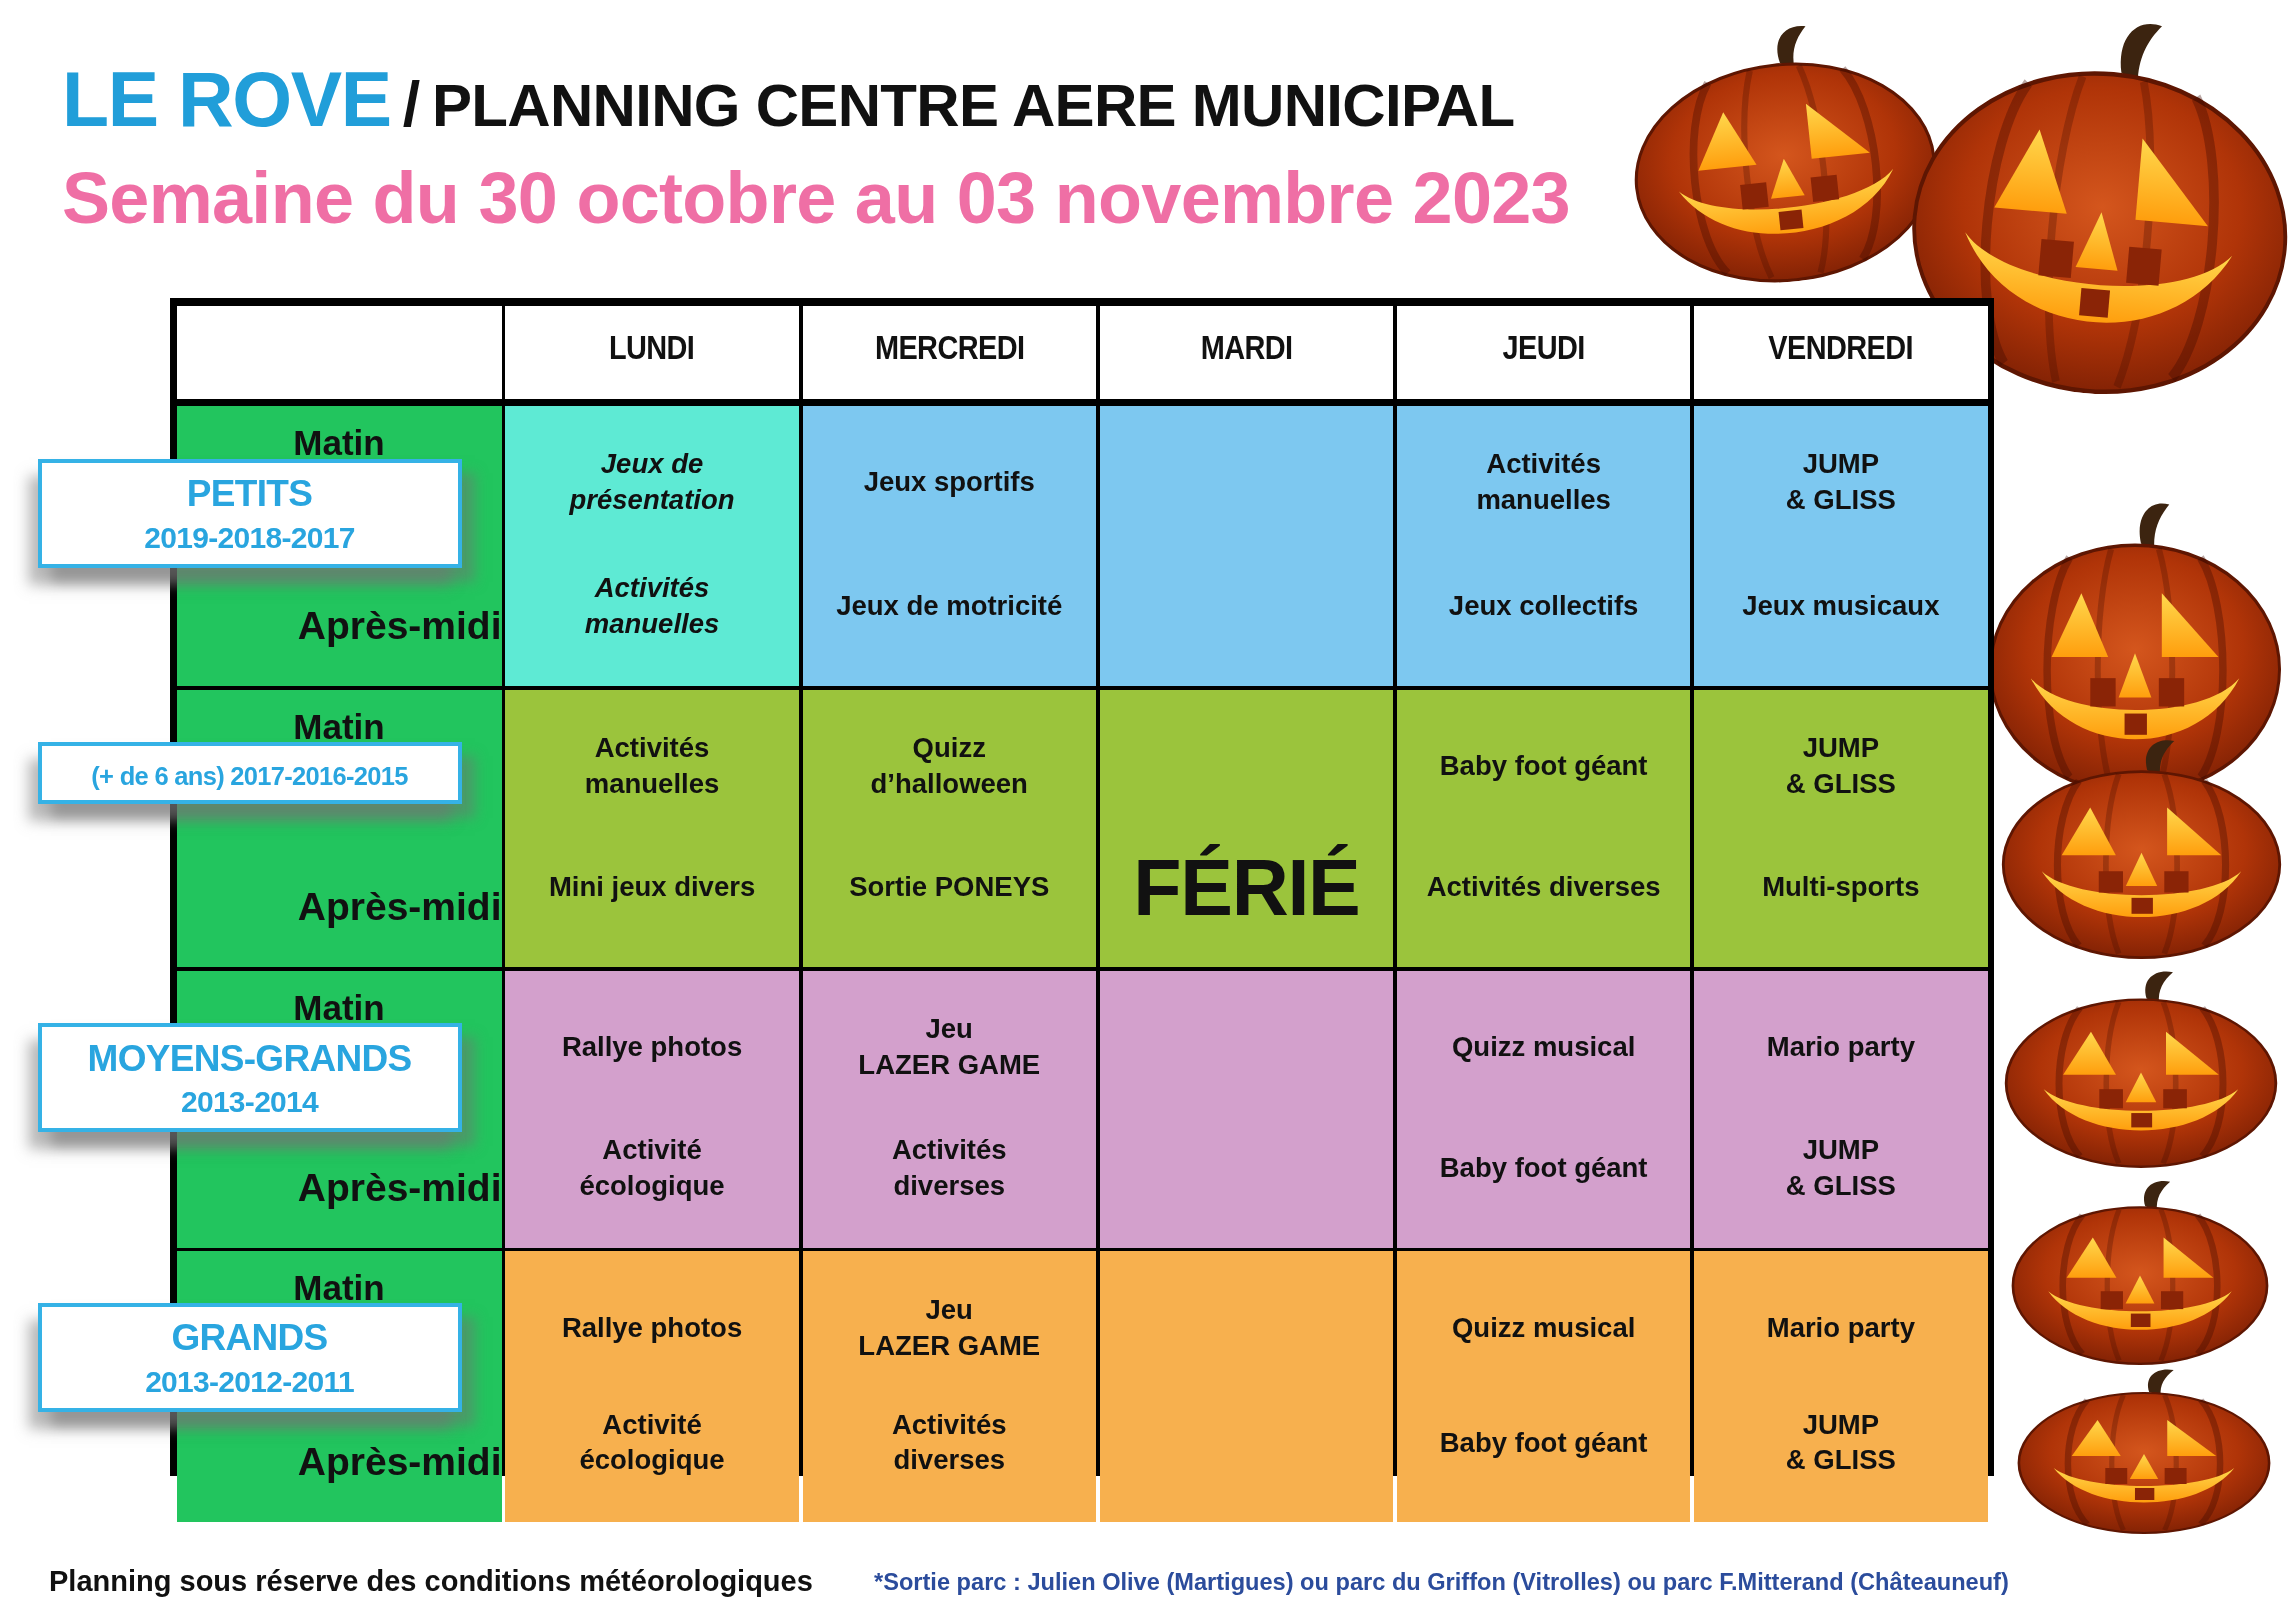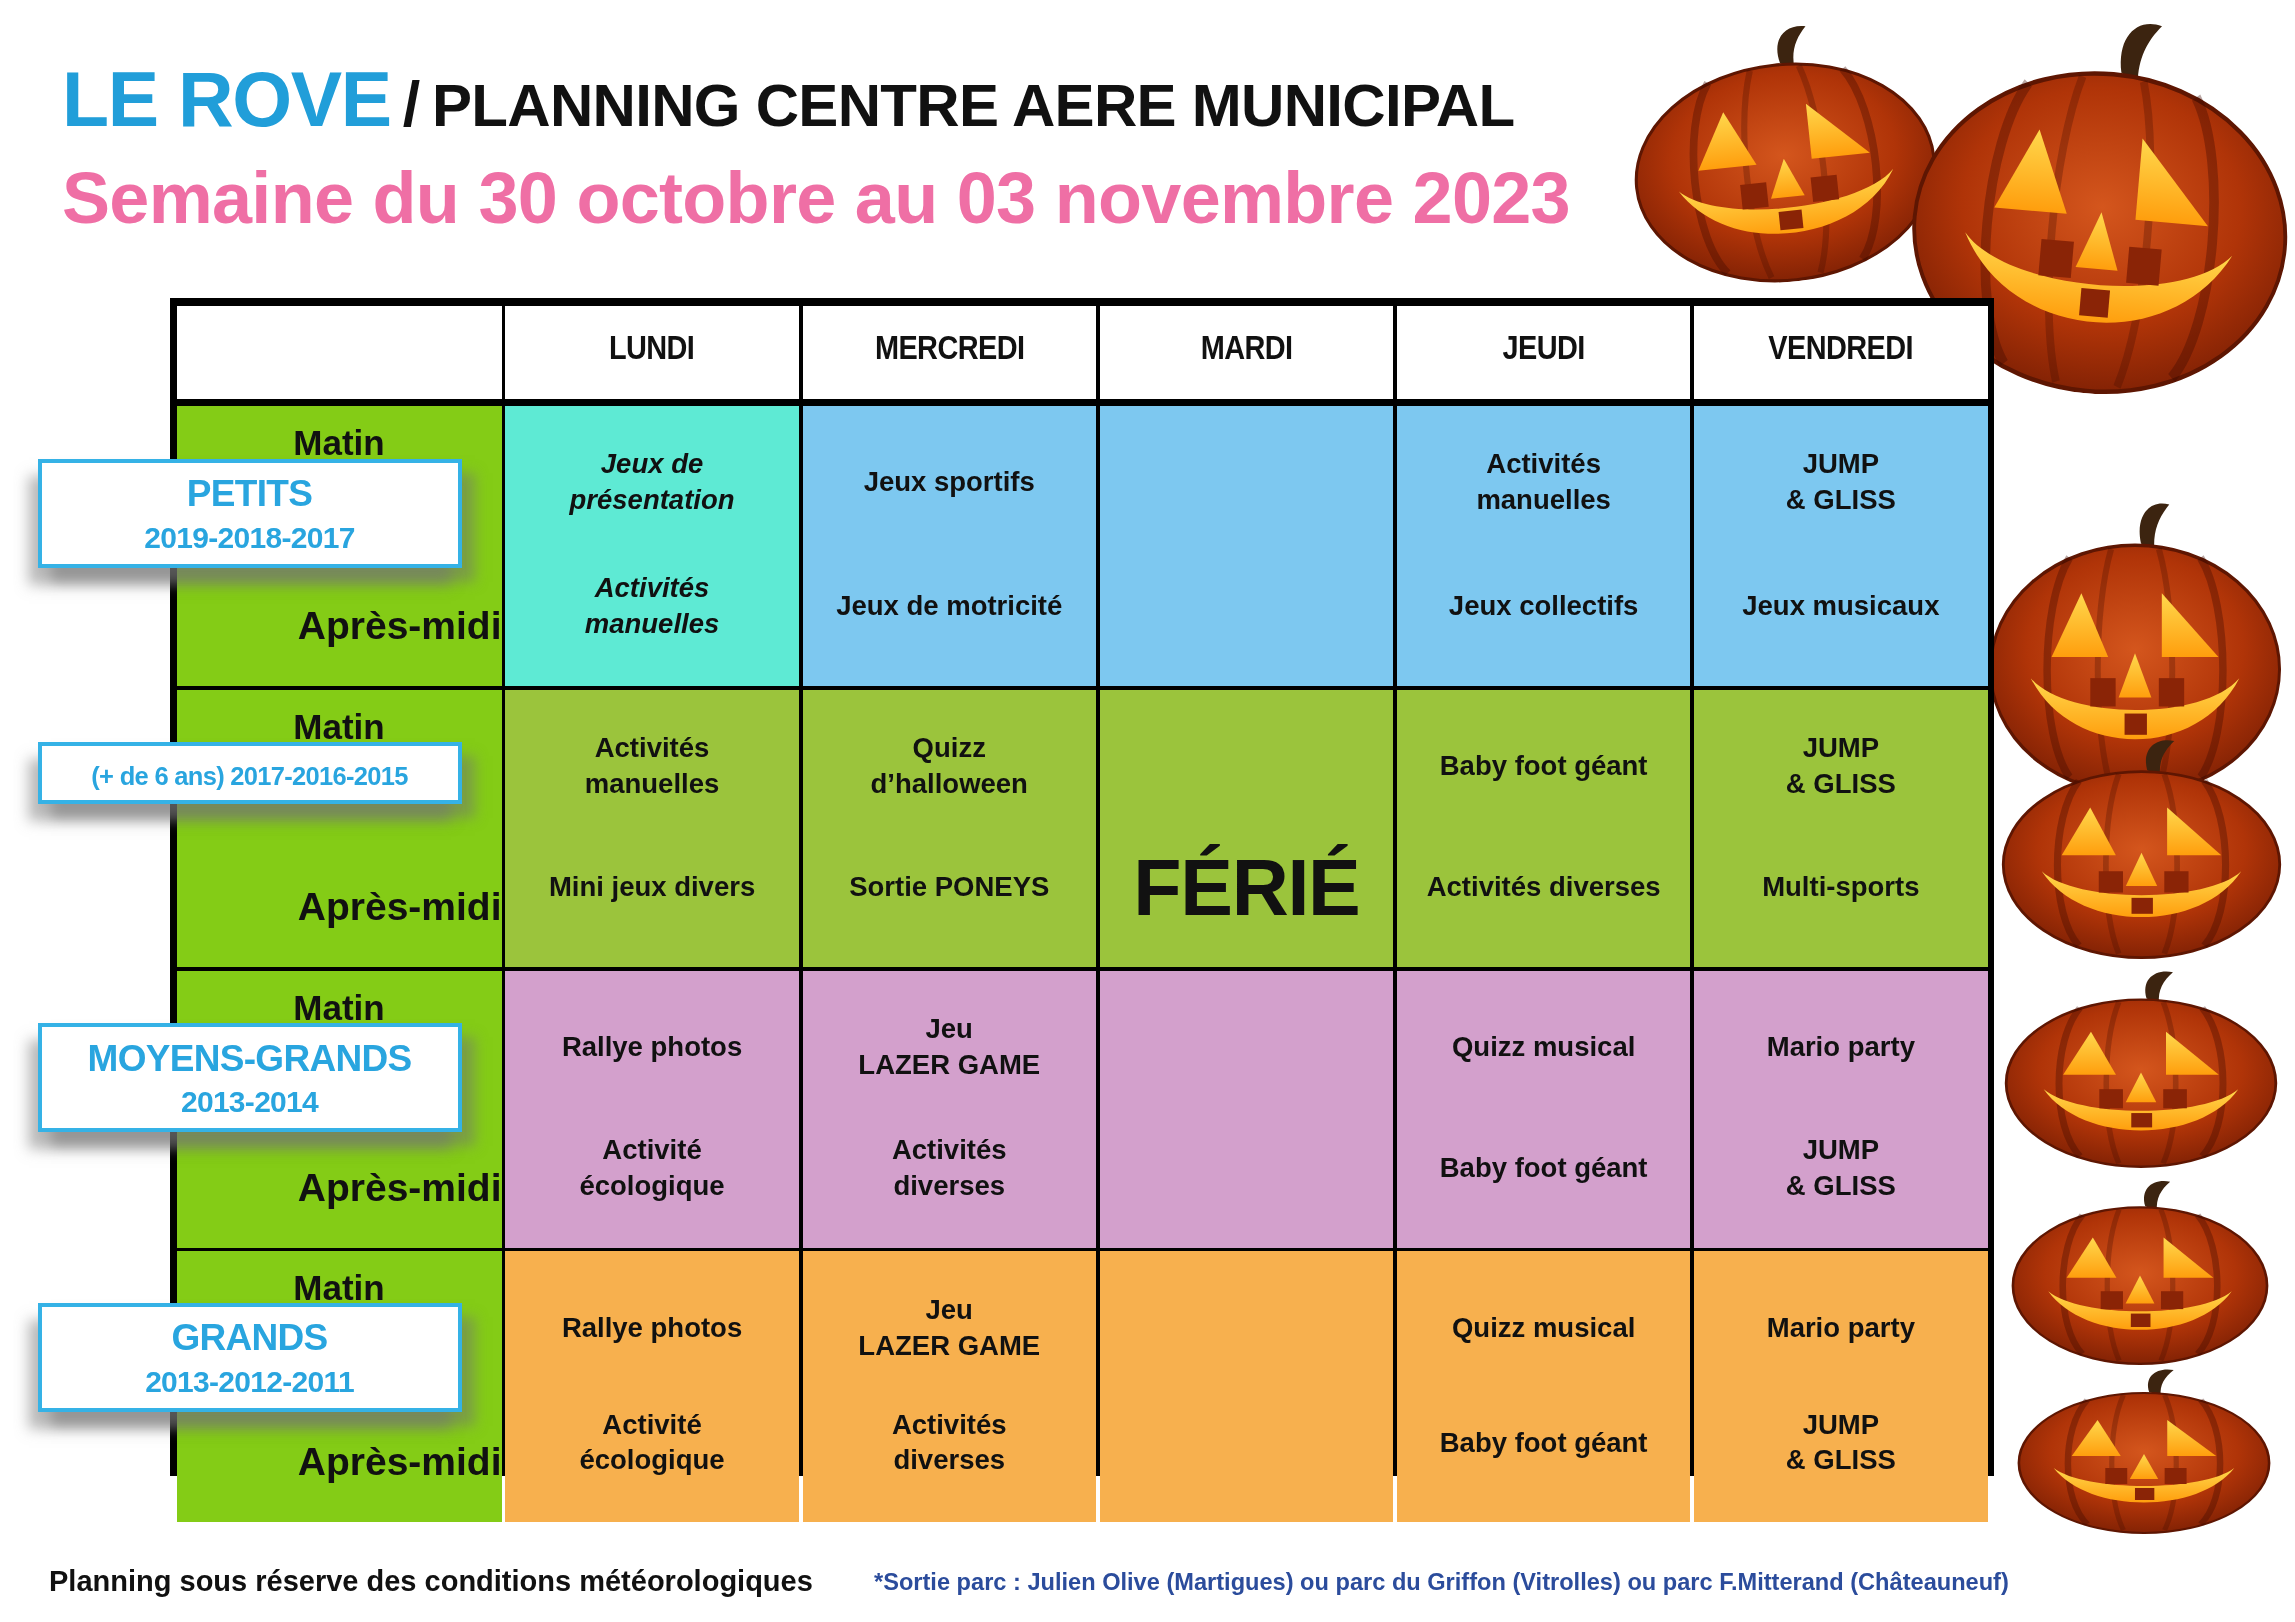--- a/index.html
+++ b/index.html
@@ -24,21 +24,21 @@
     background:#000;box-sizing:border-box;padding:7.9px 6.5px 6.5px 6.5px;
     display:grid;grid-template-columns:325px repeat(5,1fr);
     grid-template-rows:96px 280px 277px 277px 271px;gap:3.9px;z-index:3;
   }
   .cell{position:relative;box-sizing:border-box;}
   .head-cell{background:#fff;border-bottom:3.3px solid #000;text-align:center;}
   .day-name{
     margin-top:22px;font-size:34px;font-weight:bold;color:#111;
     transform:scaleX(.85);letter-spacing:-0.7px;
   }
-  .label-cell{background:#84cc16;}
+  .label-cell{background:#22c55e;}
   .matin-label{
     position:absolute;top:17px;left:0;right:0;text-align:center;
     font-size:35px;font-weight:bold;color:#111;
   }
   .apres-label{
     position:absolute;bottom:38px;left:0;right:0;text-align:right;
     font-size:39px;font-weight:bold;color:#111;
   }
   .slot{
     position:absolute;left:2.6px;right:2.6px;display:flex;align-items:center;justify-content:center;

